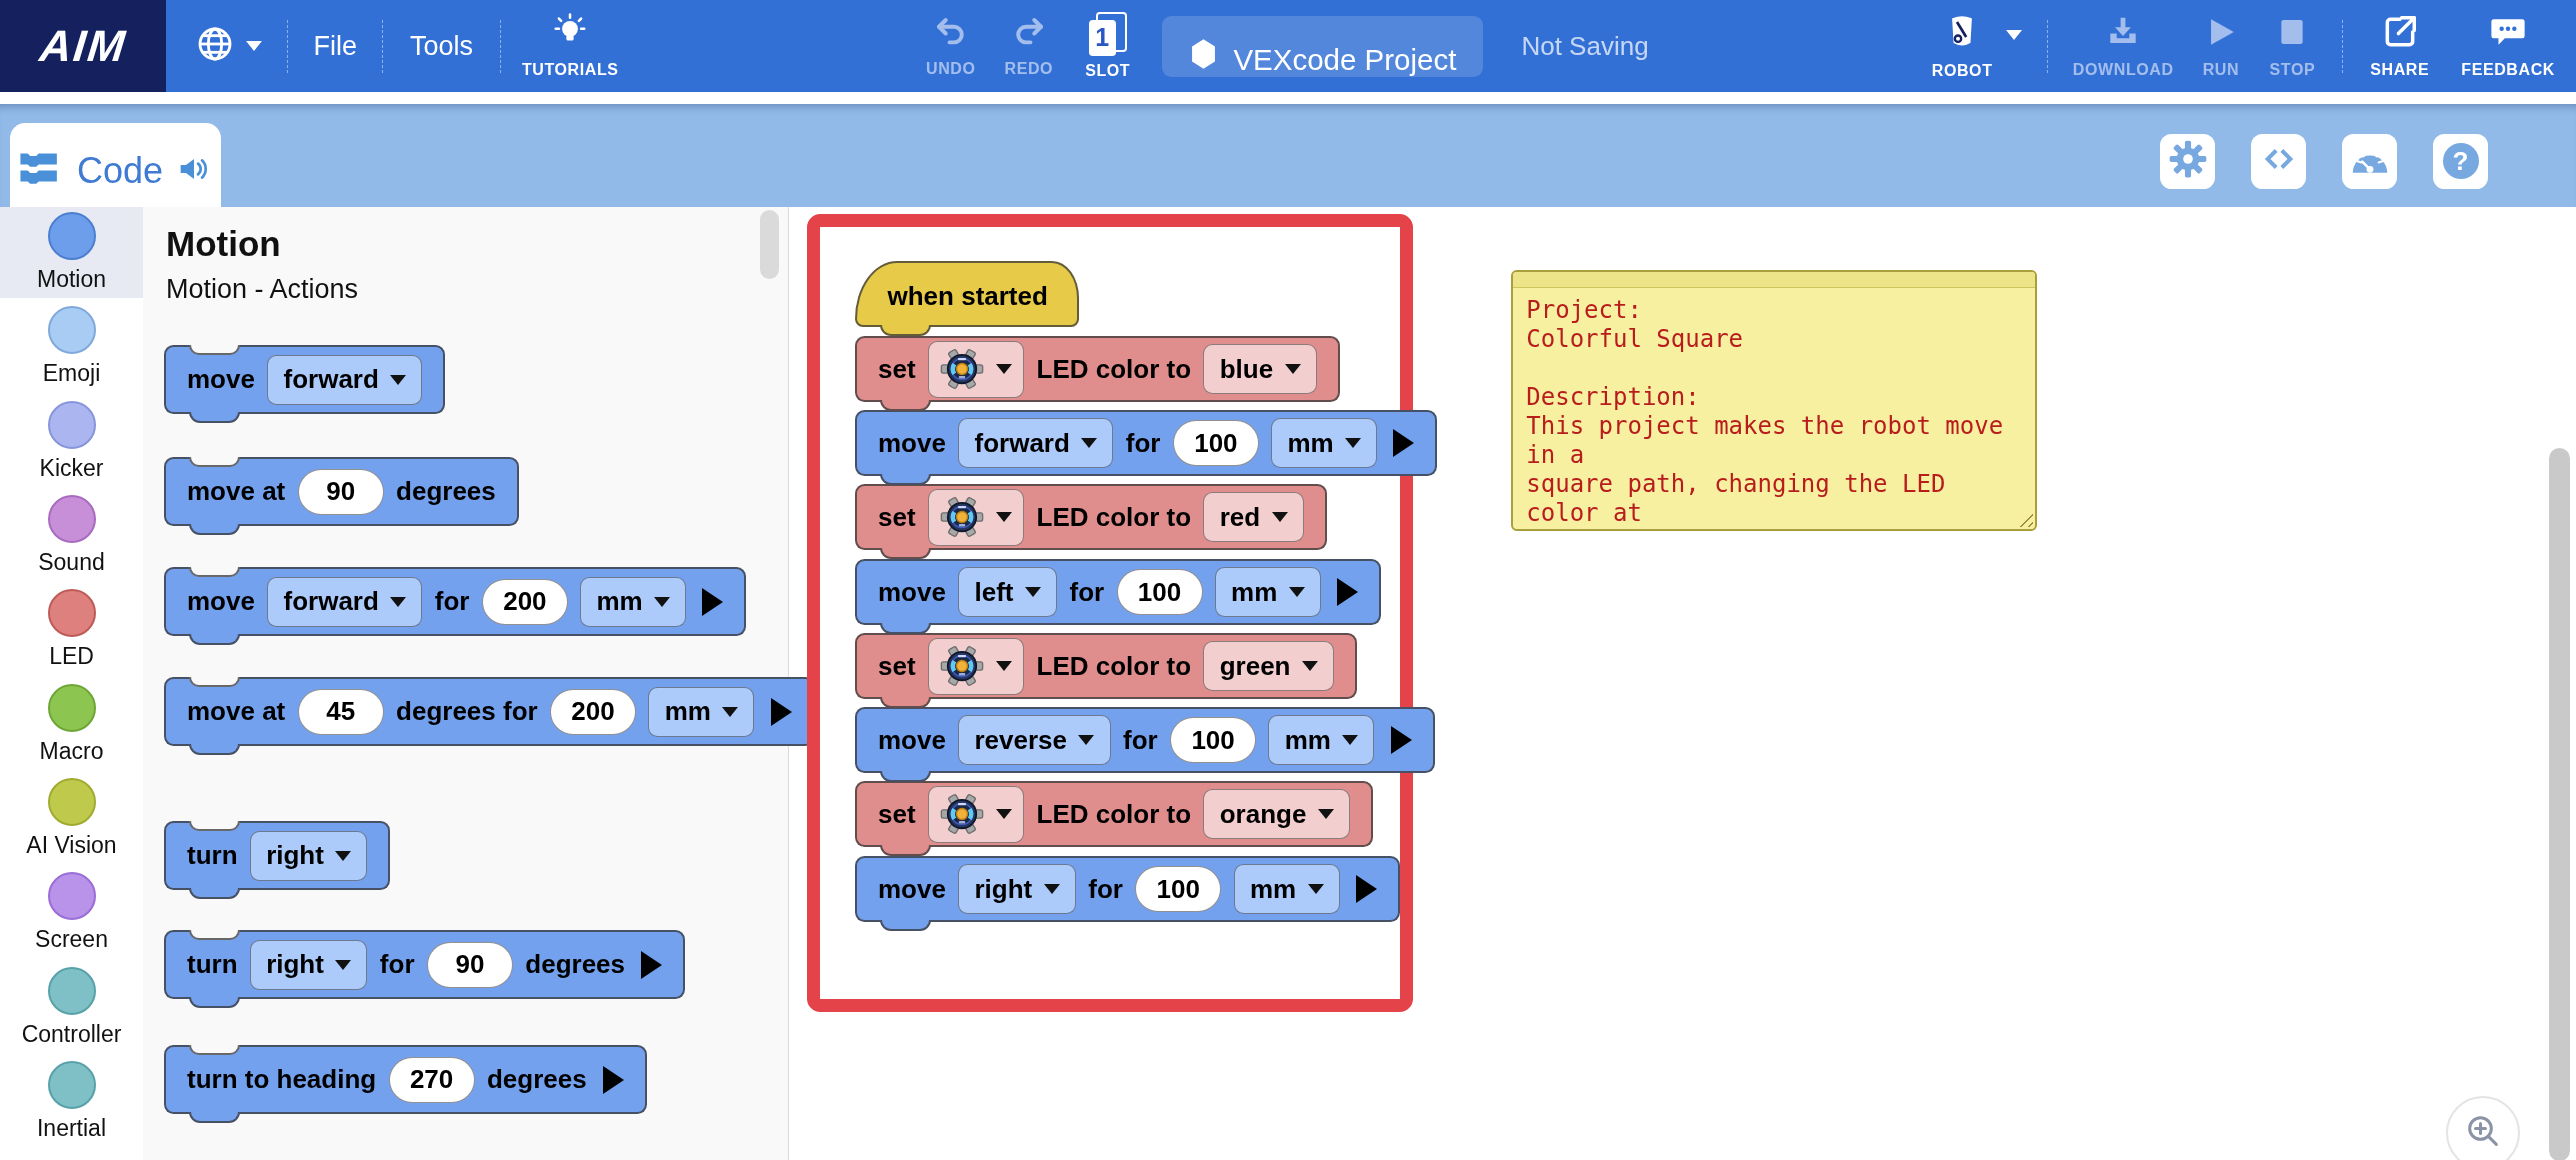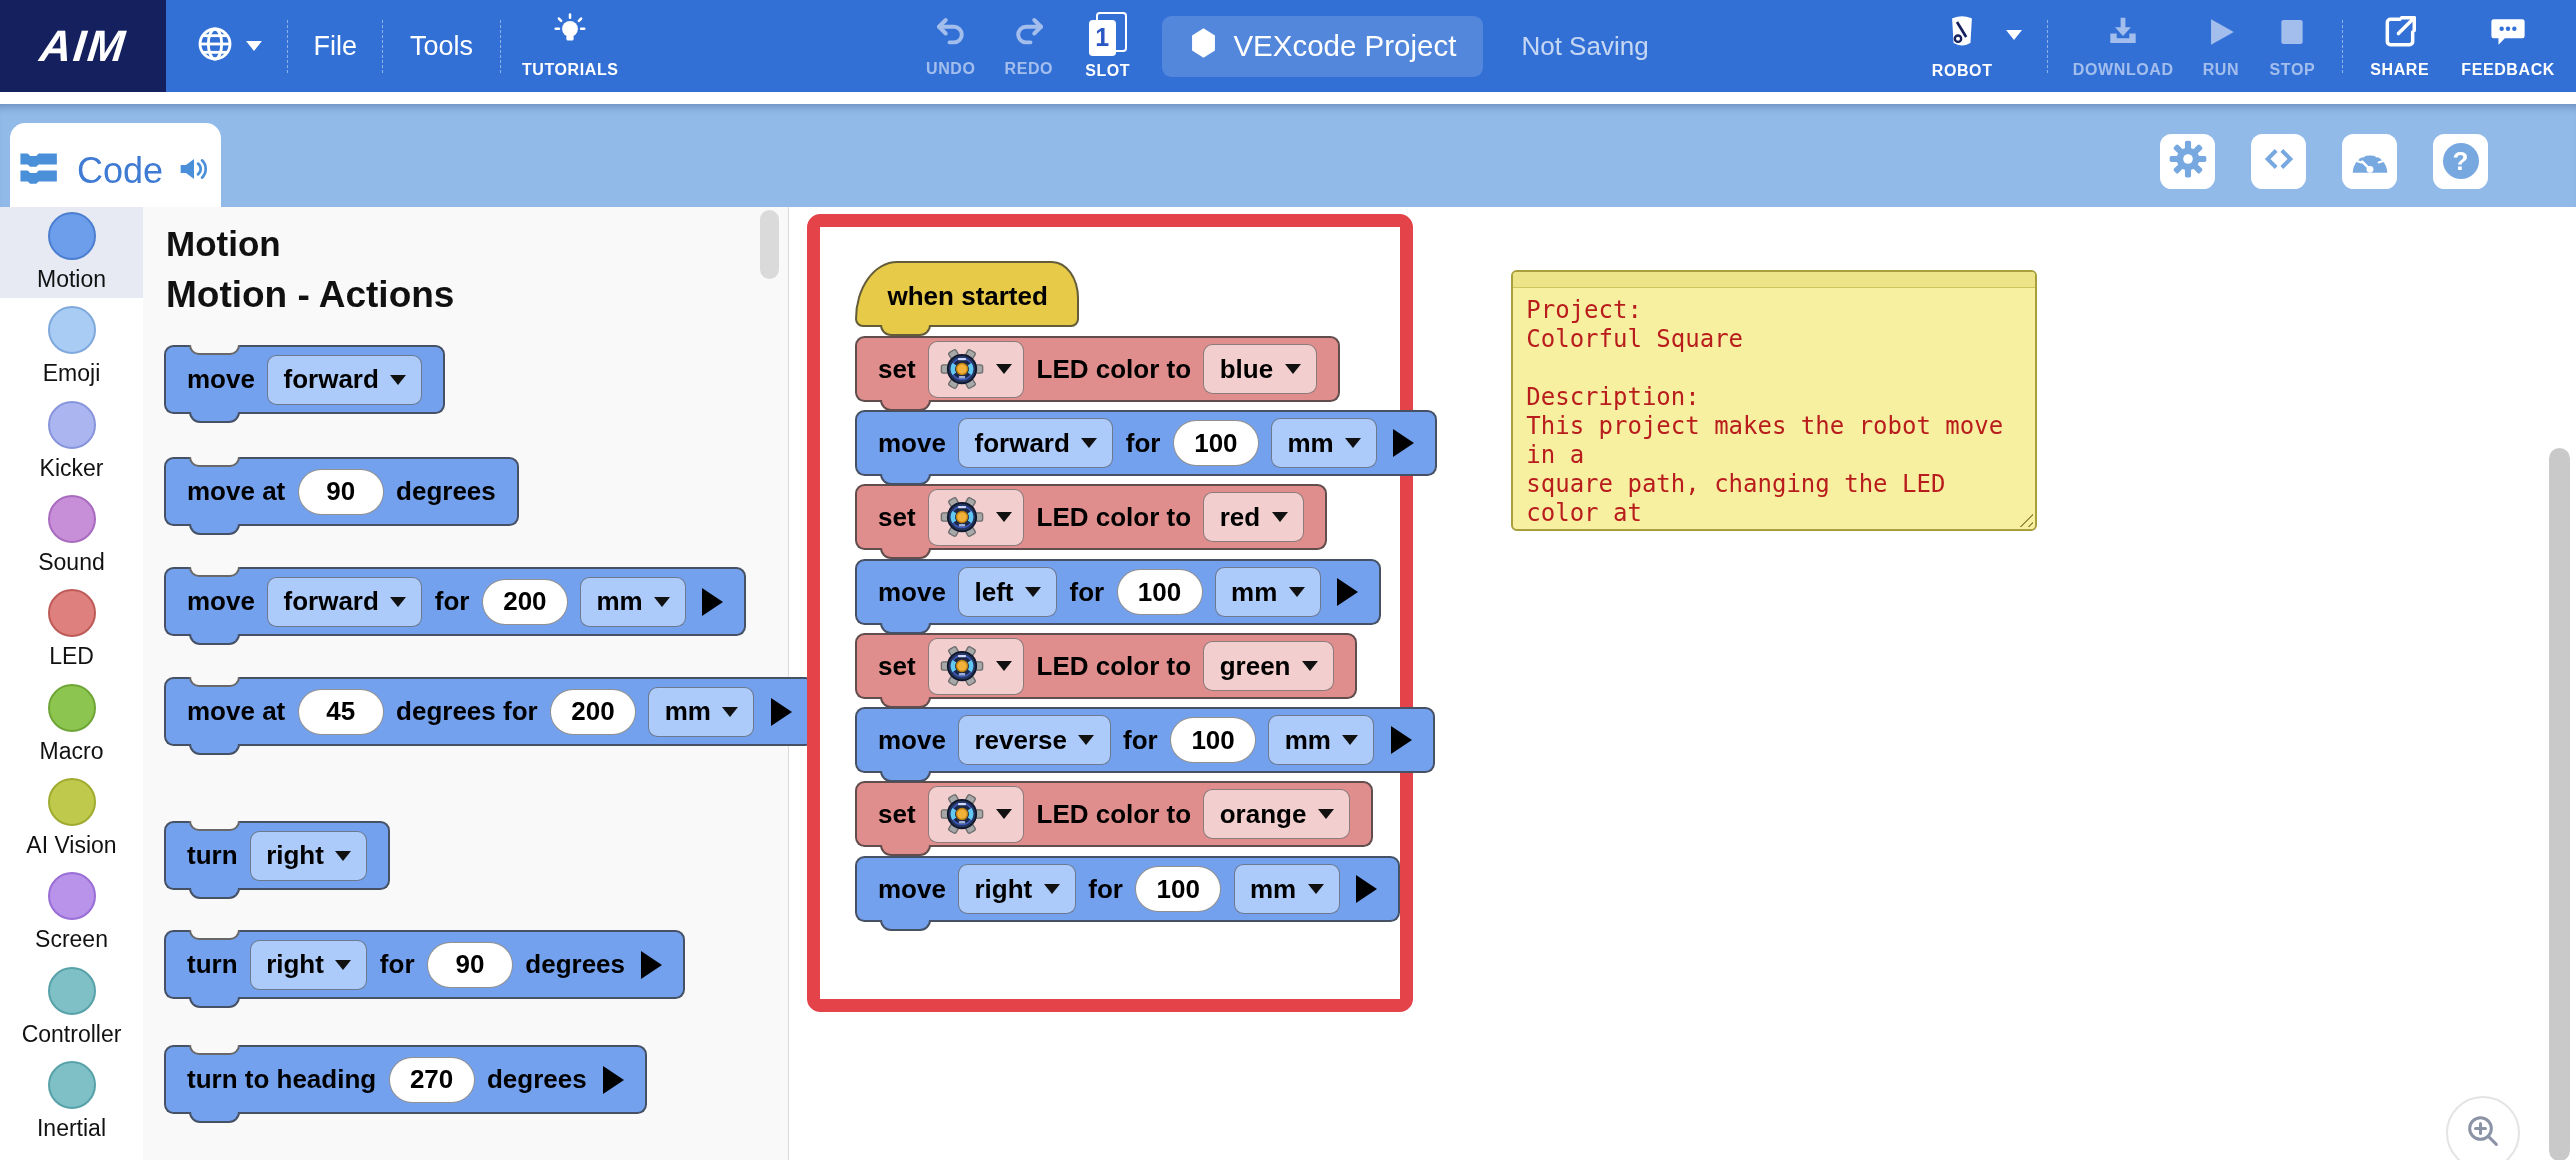--- a/index.html
+++ b/index.html
@@ -15,21 +15,21 @@
   .logo-box{width:166px;height:92px;background:#14215E;display:flex;align-items:center;justify-content:center;}
   .logo-text{font-size:44px;font-weight:800;font-style:italic;letter-spacing:1.9px;transform:skewX(-6deg);}
   .tb-item{display:flex;flex-direction:column;align-items:center;justify-content:center;gap:6.7px;color:#fff;}
   .tb-item .tb-label{font-size:16px;font-weight:bold;letter-spacing:0.6px;}
   .tb-item.dim{color:rgba(255,255,255,.55);}
   .tb-item.dim svg{opacity:.55;}
   .menu-text{font-size:27px;color:#fff;}
   .vsep{width:0;height:53px;border-left:1.9px dashed rgba(255,255,255,.45);}
   .wcaret{width:0;height:0;border-left:8.6px solid transparent;border-right:8.6px solid transparent;border-top:10.5px solid #fff;}
   .globe-wrap{display:flex;align-items:center;gap:11.4px;}
-  .project-pill{display:flex;align-items:center;gap:15.2px;height:61px;padding:0 27px;border-radius:9.5px;
+  .project-pill{display:flex;align-items:flex-end;gap:15.2px;height:61px;padding:0 27px;border-radius:9.5px;
     background:rgba(255,255,255,.16);font-size:29.5px;color:#fff;}
   .save-status{font-size:26px;color:rgba(255,255,255,.72);}
   .slot-icon{position:relative;width:38px;height:44px;}
   .slot-back{position:absolute;right:0;top:0;width:27px;height:36px;border:2.9px solid #fff;border-radius:3.8px;}
   .slot-front{position:absolute;left:0;bottom:0;width:27px;height:36px;background:#fff;border-radius:3.8px;
     display:flex;align-items:center;justify-content:center;}
   .slot-num{color:#2b57c4;font-weight:bold;font-size:25px;}
 
   
   .subbar{position:absolute;left:0;top:104px;width:2576px;height:114px;background:#91BAE9;
@@ -48,21 +48,21 @@
   .sidebar{position:absolute;left:0;top:0;width:143px;height:954px;background:#fff;}
   .side-item{position:absolute;left:0;width:143px;height:91px;display:flex;flex-direction:column;
     align-items:center;justify-content:center;gap:5.7px;cursor:pointer;}
   .side-item.selected{background:#E7EAF3;}
   .side-circle{width:44px;height:44px;border-radius:50%;border:2.4px solid #888;}
   .side-label{font-size:23px;color:#111;}
 
   .flyout{position:absolute;left:143px;top:0;width:646px;height:954px;background:#F9F9F9;
     border-right:1px solid #DBDBDB;box-sizing:border-box;}
   .fly-title{position:absolute;left:23px;top:17px;font-size:35px;font-weight:bold;color:#111;}
-  .fly-sub{position:absolute;left:23px;top:67px;font-size:37px;color:#111;font-weight:bold;}
+  .fly-sub{position:absolute;left:23px;top:67px;font-size:27px;color:#111;}
   .fly-scroll{position:absolute;left:617px;top:2.9px;width:19px;height:69px;background:#DADADA;border-radius:9.5px;}
 
   .workspace-scroll{position:absolute;left:2549px;top:241px;width:21px;height:713px;background:#C9C9C9;border-radius:10.5px;}
 
   .highlight-rect{position:absolute;left:807px;top:6.7px;width:606px;height:798px;box-sizing:border-box;
     border:13.3px solid #E4434A;border-radius:13.3px;pointer-events:none;}
 
   
   .blk{position:absolute;display:inline-flex;align-items:center;gap:12.4px;height:66px;padding:0 21px;
     box-sizing:border-box;border:2.4px solid rgba(55,55,55,.75);border-radius:9.5px;

